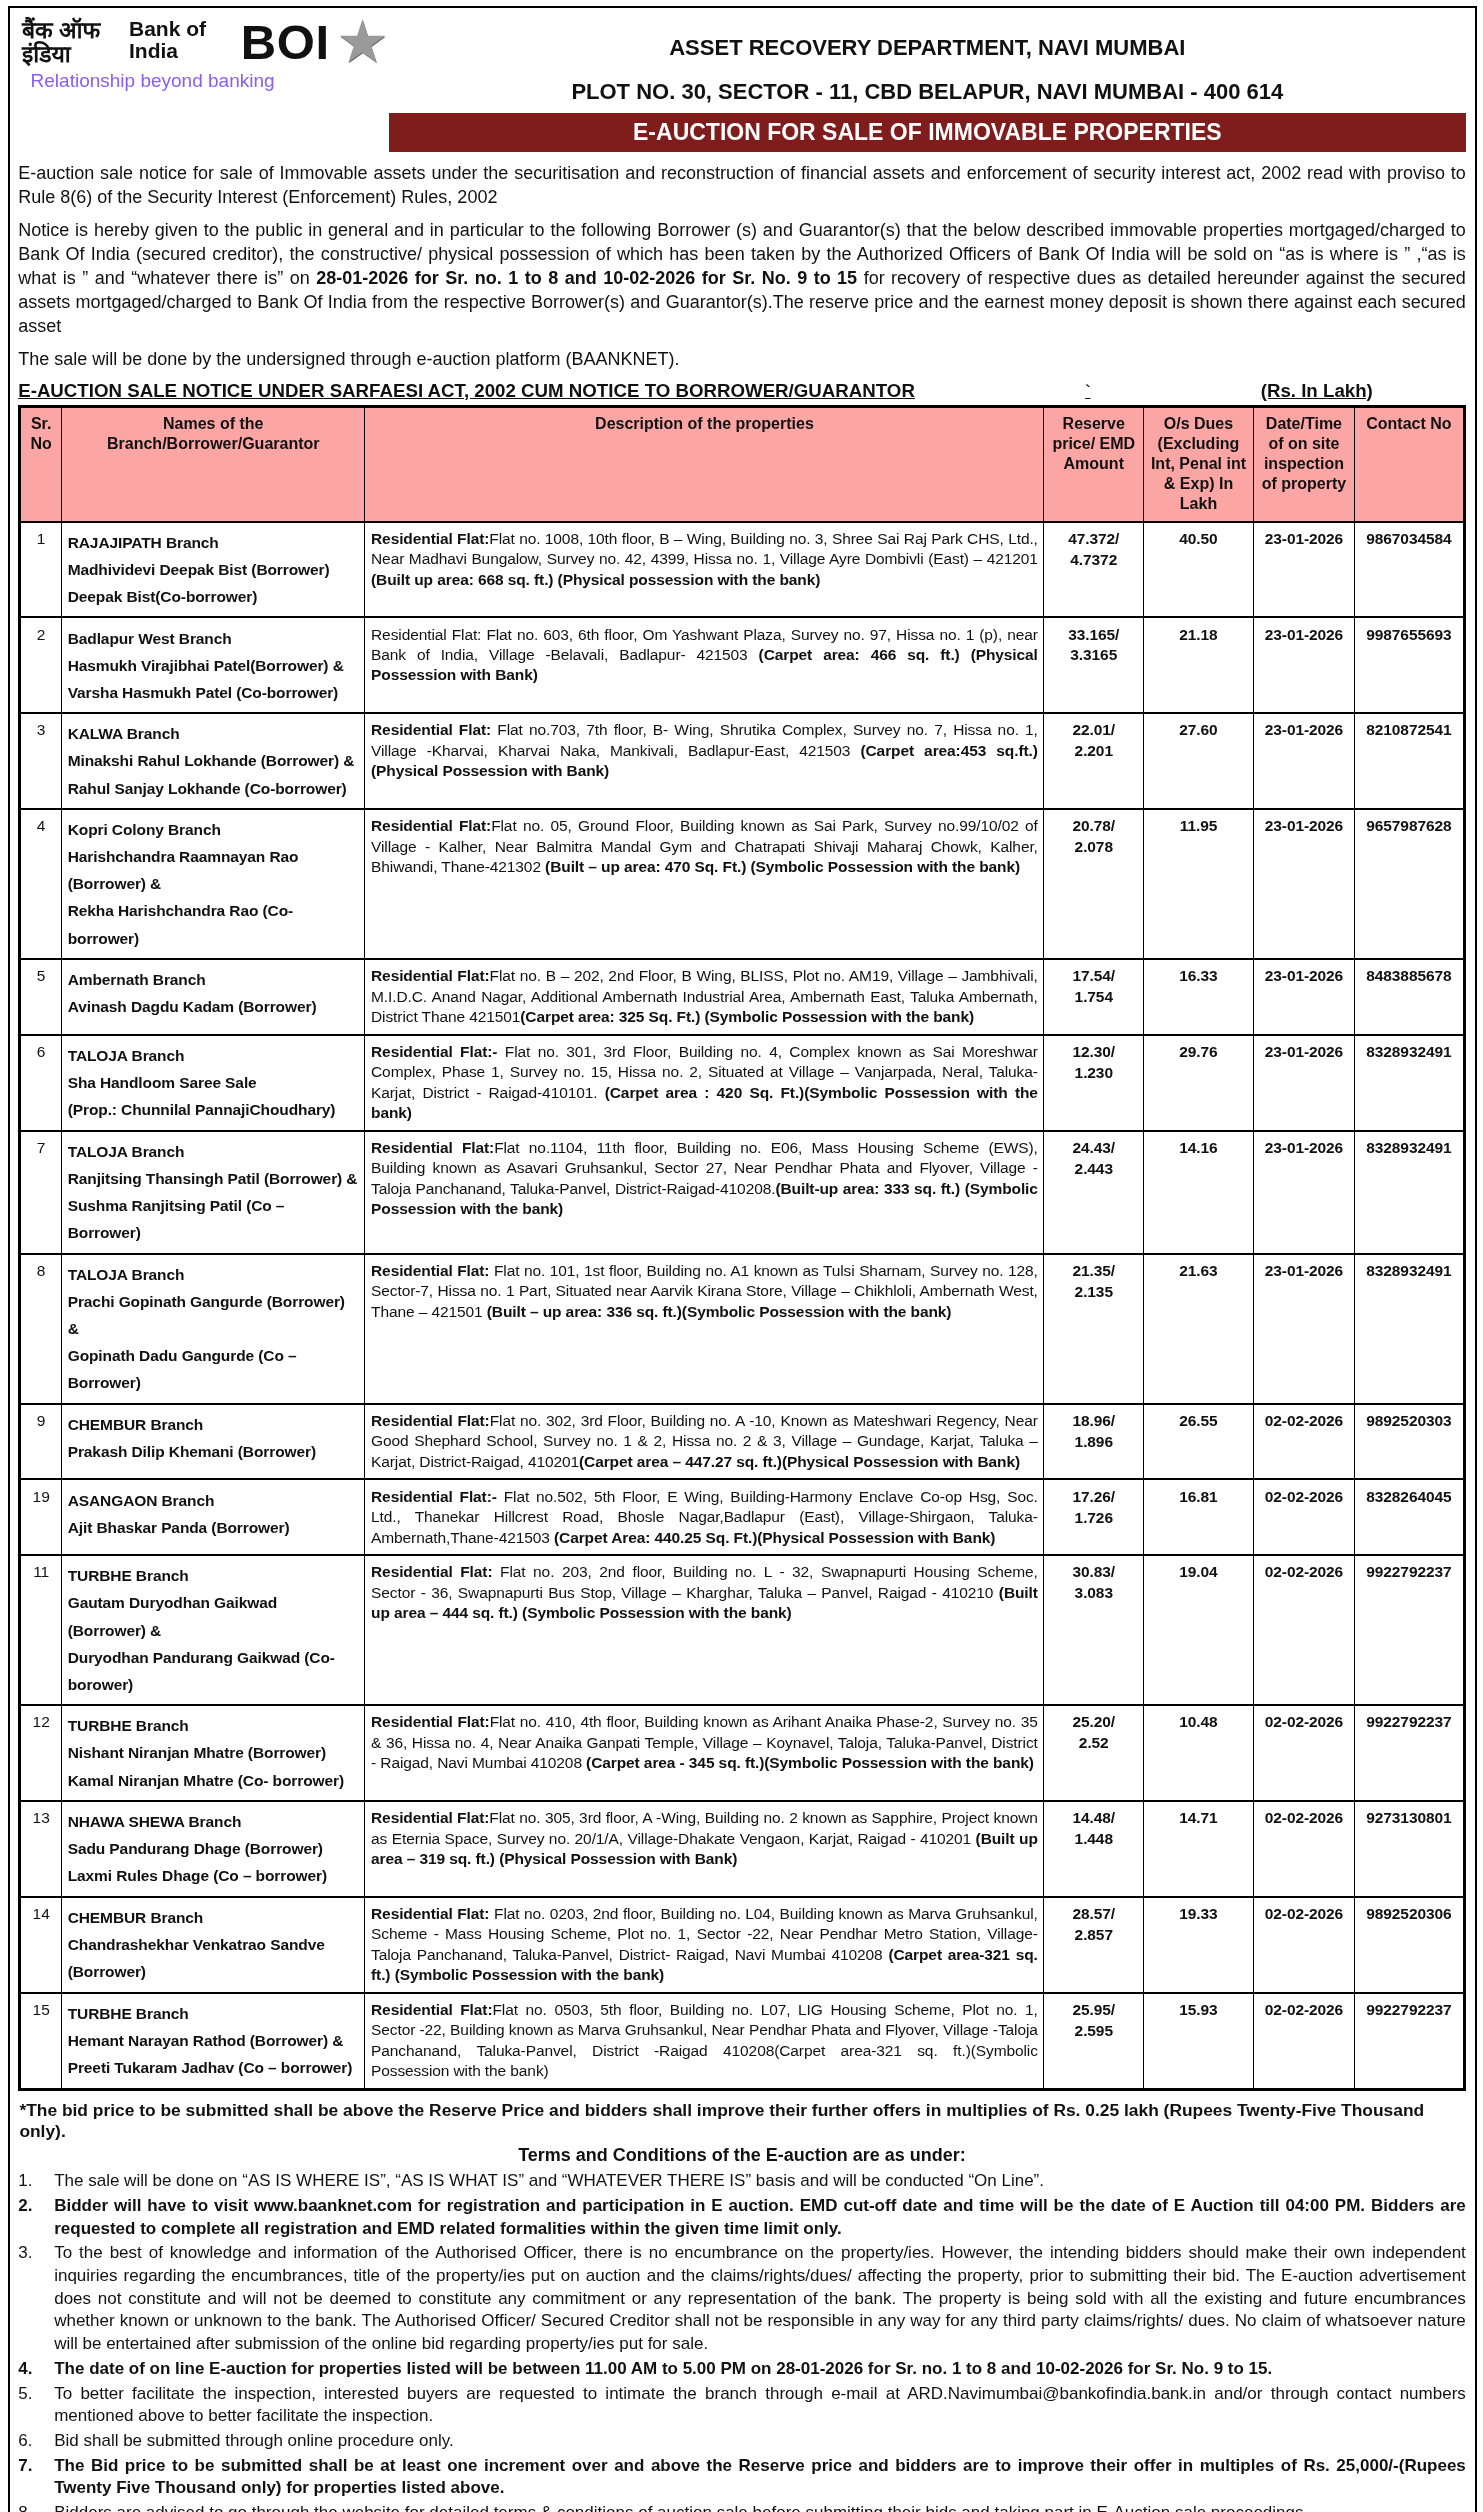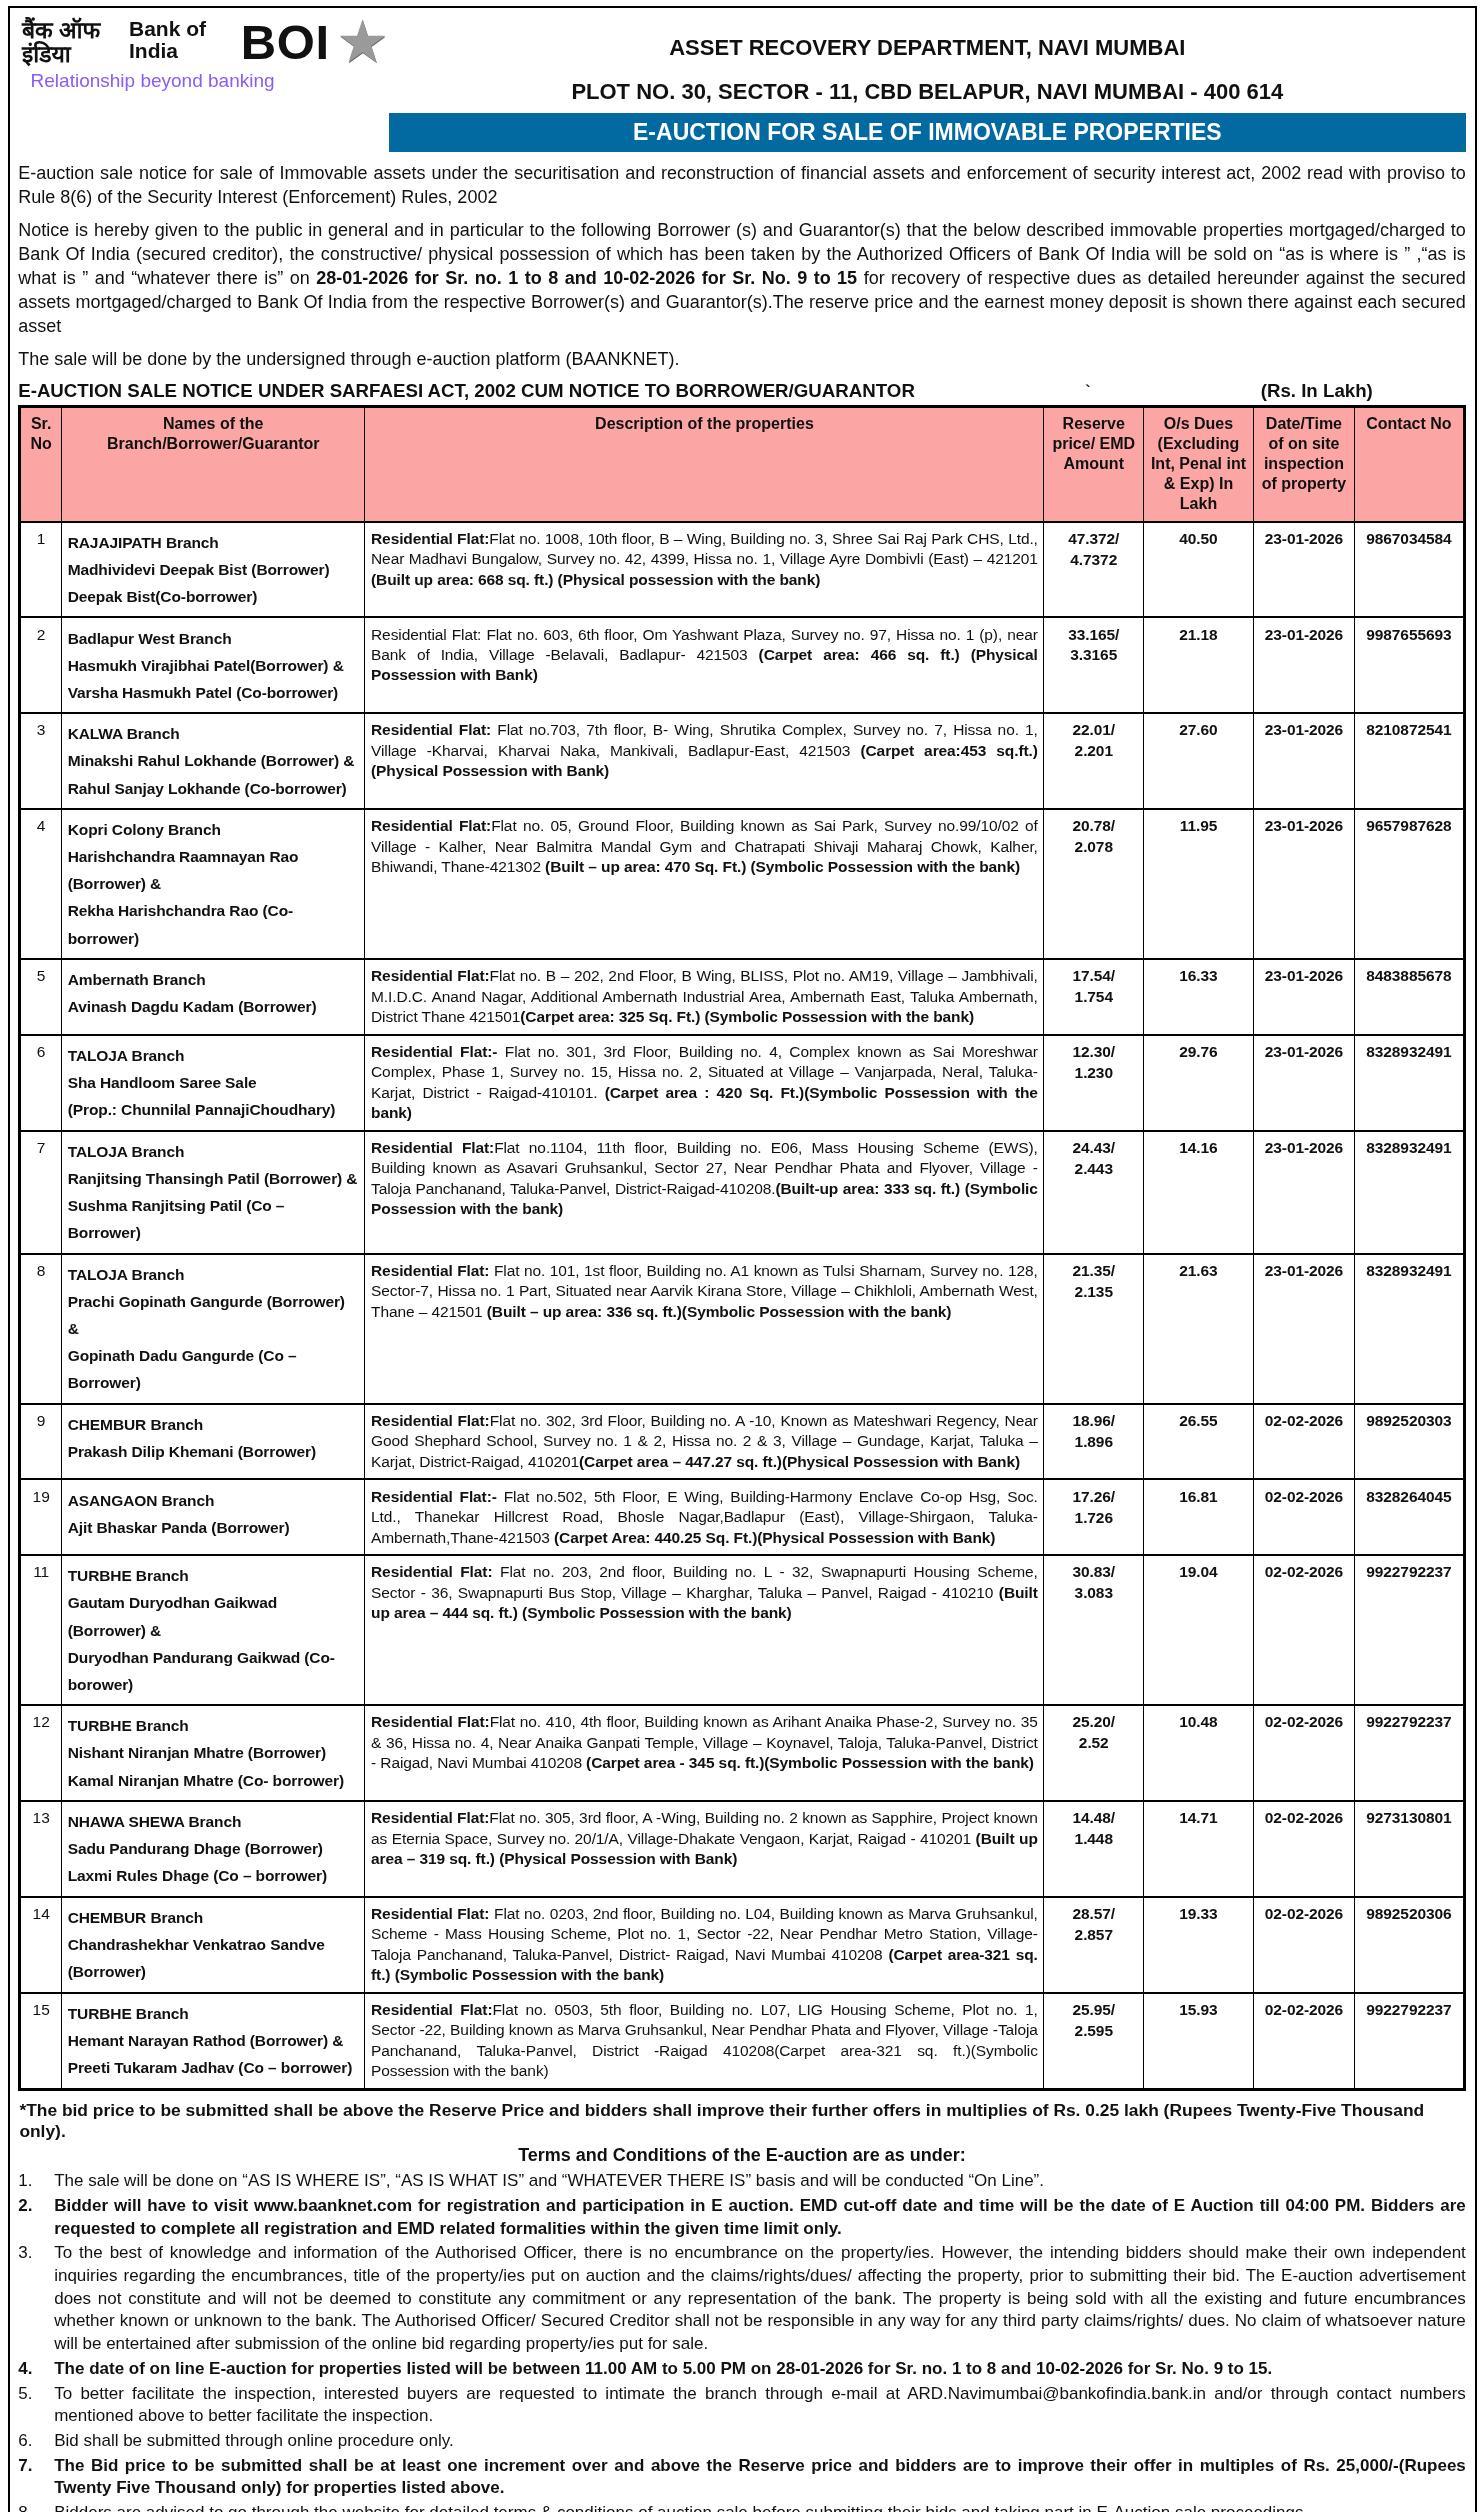--- a/index.html
+++ b/index.html
@@ -13,26 +13,26 @@
   .logo{flex:0 0 367px;padding:6.2px 0 0 3.7px;}
   .logo-top{display:flex;align-items:center;gap:6.2px;}
   .logo-names{display:flex;line-height:1.05;}
   .hindi{font-size:23px;font-weight:bold;}
   .eng{font-size:21px;font-weight:bold;}
   .boi{font-size:49px;font-weight:900;letter-spacing:0.6px;line-height:.9;}
   .star{font-size:59px;line-height:.8;color:#9a9a9a;text-shadow:0.6px 0.6px 0 #666;}
   .tagline{font-size:19px;margin-top:3.7px;padding-left:8.7px;color:#8b5cf6;}
   .head-right{flex:1;padding-top:6.2px;}
   .dept1,.dept2{text-align:center;font-weight:bold;font-size:22px;line-height:1.25;margin-top:16px;}
-  .banner{margin-top:7.5px;background:#0369a1;color:#fff;text-align:center;
+  .banner{margin-top:7.5px;background:#7f1d1d;color:#fff;text-align:center;
           font-weight:bold;font-size:23px;padding:6.2px 0;}
 
   
   .intro p{font-size:18px;line-height:1.34;margin:8.7px 0;text-align:justify;}
-  .notice-row{display:flex;align-items:baseline;font-weight:bold;font-size:18.7px;margin:6.2px 0 3.7px 0;}
+  .notice-row{display:flex;align-items:baseline;font-weight:bold;font-size:18.7px;margin:6.2px 0 3.7px 0;text-decoration:underline;}
   .notice-title{flex:0 0 auto;}
   .tick{flex:1;text-align:center;font-size:16px;}
   .rs-lakh{flex:0 0 auto;margin-right:93px;}
 
   
   table{width:100%;border-collapse:collapse;border:3.1px solid #000;table-layout:fixed;}
   th,td{border:1.2px solid #000;border-top:2.5px solid #000;vertical-align:top;box-sizing:border-box;}
   th{background:#fca5a5;font-size:16px;font-weight:bold;padding:6.2px 2.5px;text-align:center;line-height:1.25;}
   td{font-size:15.5px;letter-spacing:-0.1px;padding:6.2px 5.6px;line-height:1.32;}
   td.sr{text-align:center;}

